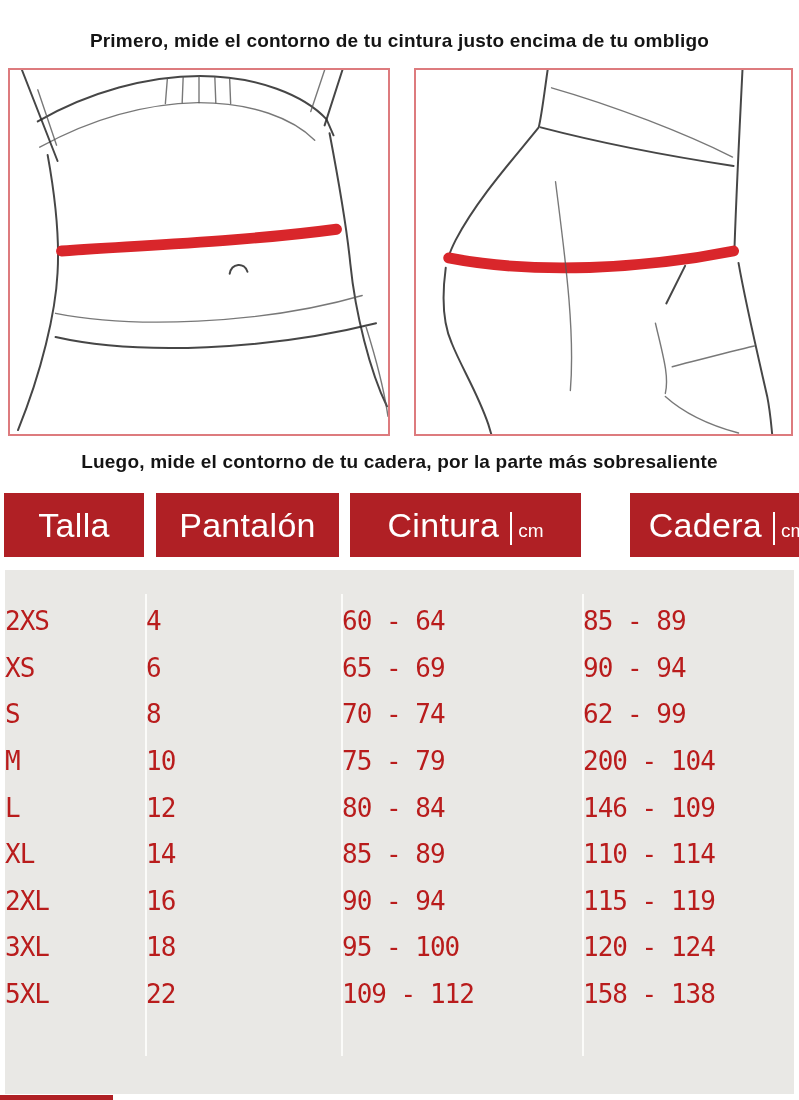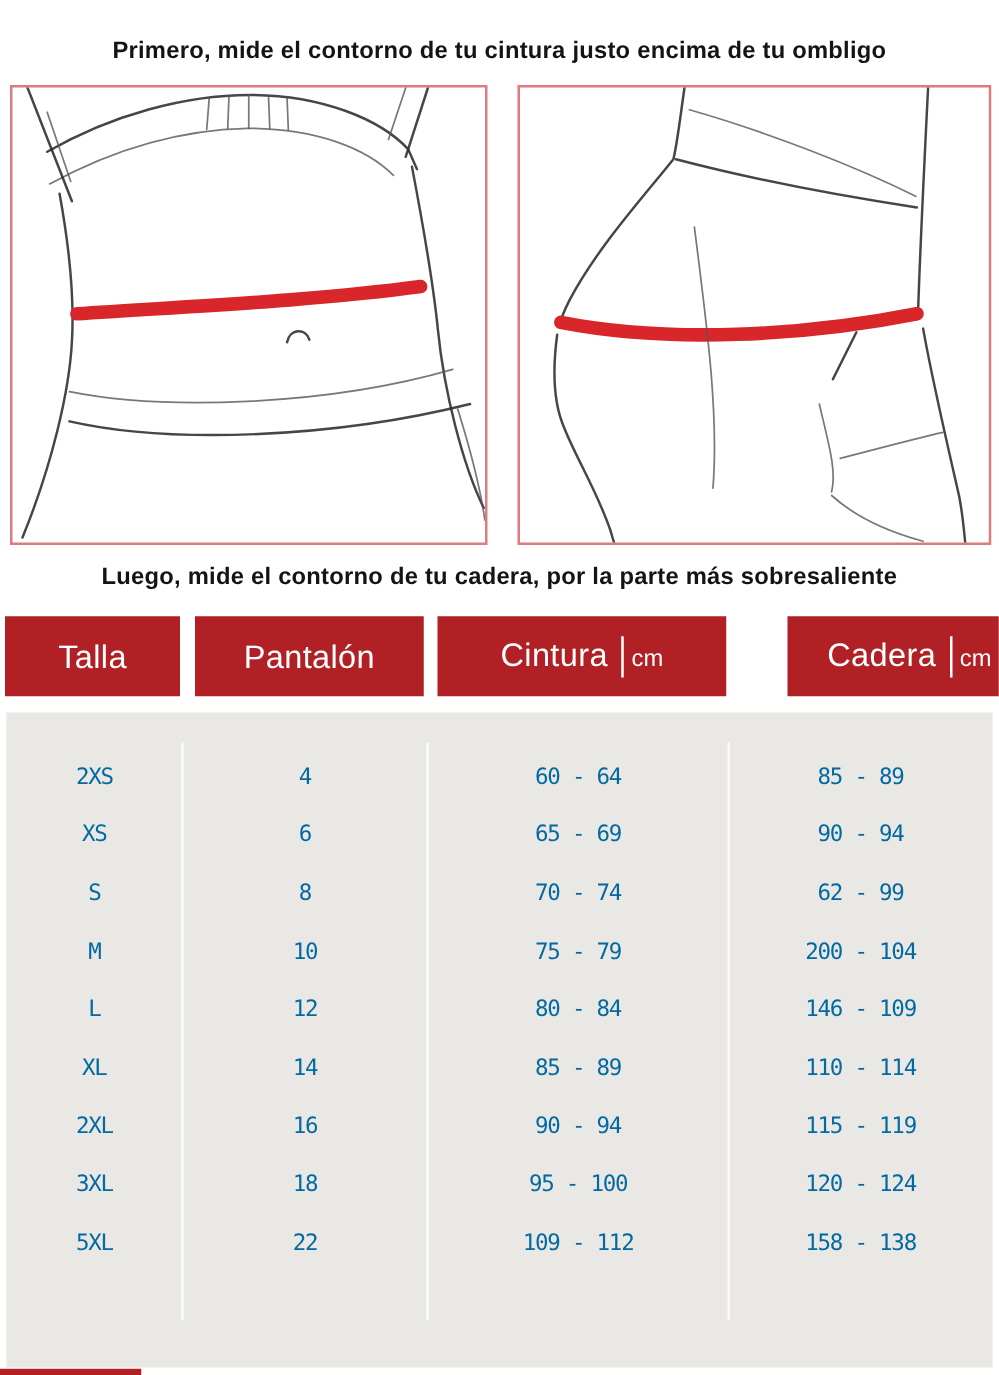--- a/index.html
+++ b/index.html
@@ -25,36 +25,36 @@
   .redband{fill:none;stroke:#d9262b;stroke-width:11;stroke-linecap:round;}
   .hcell{
     position:absolute;top:493px;height:64px;background:#b02025;color:#fff;
     display:flex;align-items:center;justify-content:center;
   }
   .hcell-0{left:4px;width:140px;}
   .hcell-1{left:156px;width:183px;}
   .hcell-2{left:350px;width:231px;}
   .hcell-3{left:594px;width:195px;margin-left:36px;}
   .hinner{display:flex;align-items:baseline;}
-  .hlabel{font-size:26px;font-weight:400;letter-spacing:.3px;}
+  .hlabel{font-size:34px;font-weight:400;letter-spacing:.3px;}
   .hbar{width:2px;height:33px;background:#fff;margin:0 6px 0 11px;align-self:flex-end;}
   .hunit{font-size:19px;font-weight:400;}
   #table-body{
     position:absolute;left:5px;top:570px;width:789px;height:524px;
     background:#e9e8e5;
   }
   .vdiv{position:absolute;top:24px;width:2px;height:462px;background:#fbfbf9;}
   .vdiv-0{left:140px;}
   .vdiv-1{left:336px;}
   .vdiv-2{left:577px;}
   #table-rows{position:absolute;left:0;top:28px;width:789px;}
   .trow{display:flex;height:46.6px;align-items:center;}
   .tcell{
-    text-align:center;font-family:"DejaVu Sans Mono",monospace;
-    font-size:18px;letter-spacing:-1px;color:#0369a1;
+    text-align:left;font-family:"DejaVu Sans Mono",monospace;
+    font-size:26px;letter-spacing:-1px;color:#b91c1c;
   }
   .tcell-0{width:141px;}
   .tcell-1{width:196px;}
   .tcell-2{width:241px;}
   .tcell-3{width:211px;}
   #next-section-sliver{
     position:absolute;left:0;top:1095px;width:113px;height:5px;background:#b02025;
   }
 </style>
 </head>

